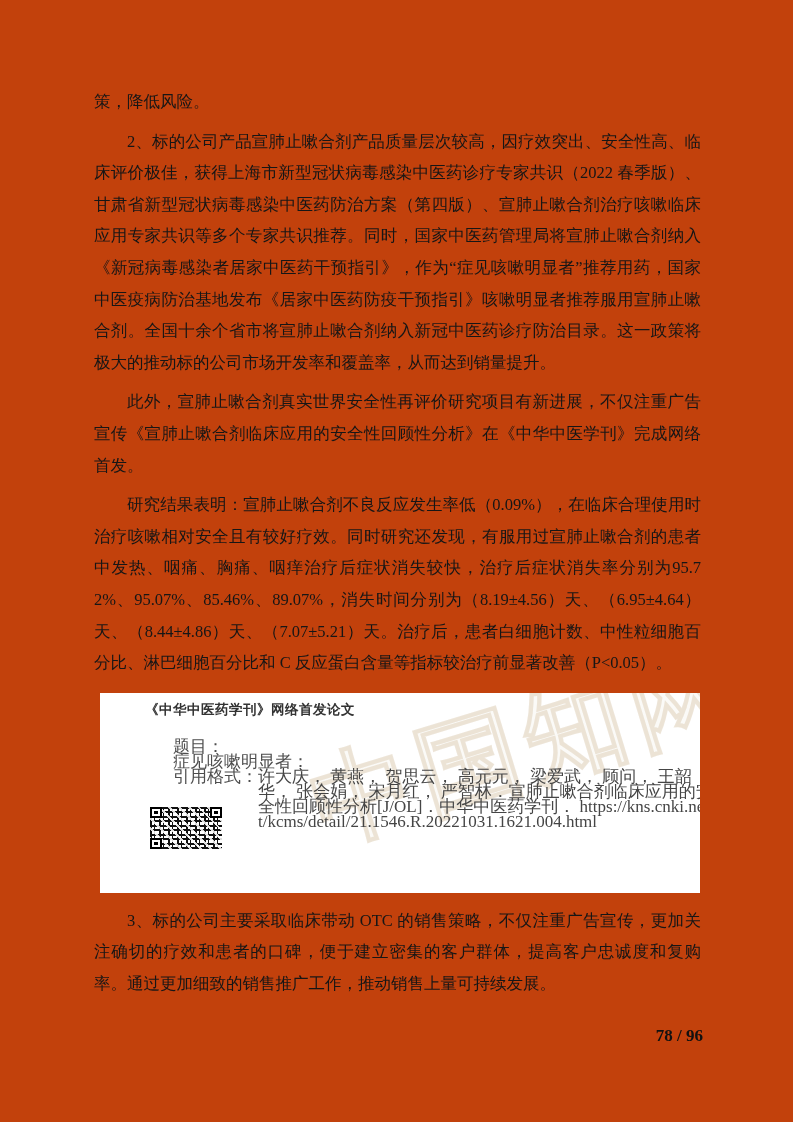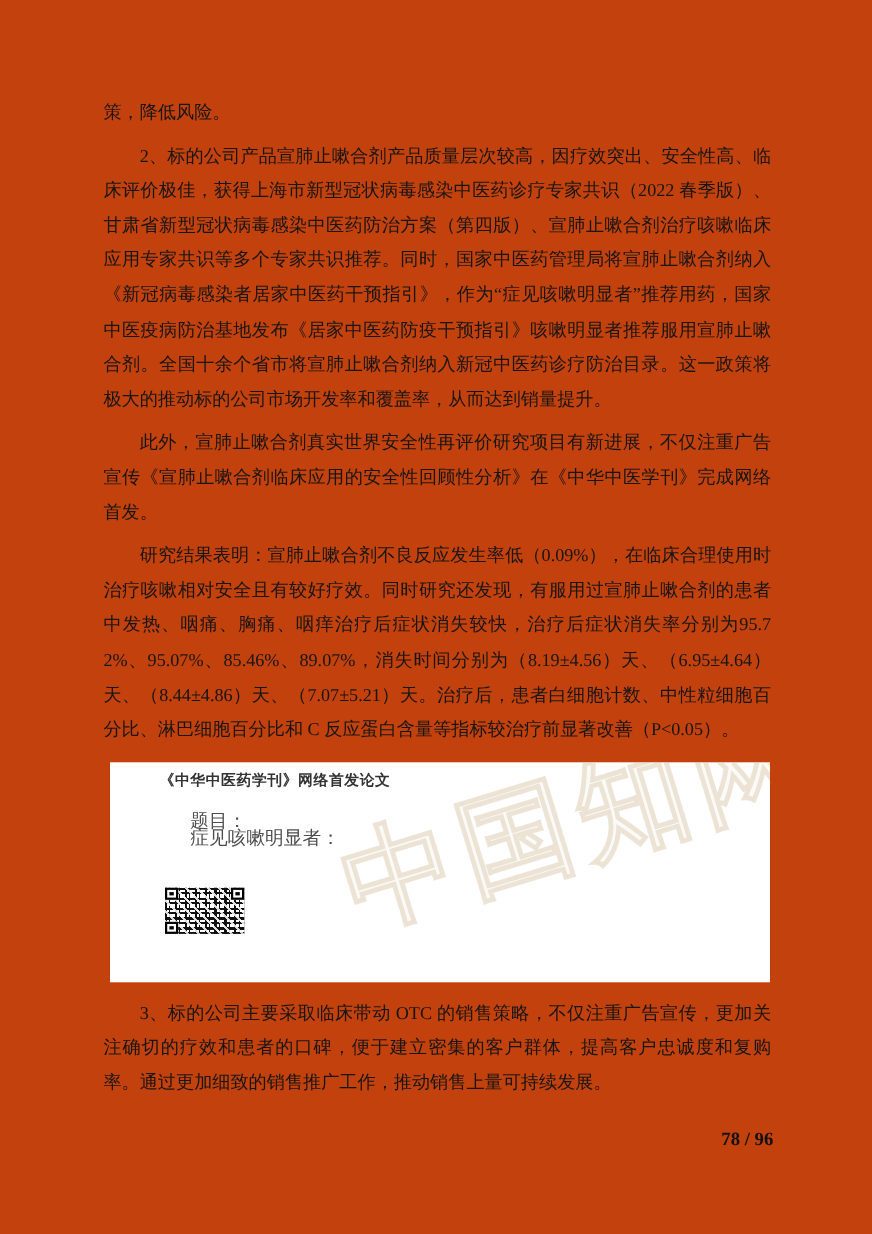--- a/index.html
+++ b/index.html
@@ -149,20 +149,24 @@
 
       <div class="figure-title">《中华中医药学刊》网络首发论文</div>
 
       <div class="fig-table">
         <div class="fig-row">
           <span class="fig-label">题目：</span>
         </div>
         <div class="fig-row">
           <span class="fig-label">症见咳嗽明显者：</span>
         </div>
+        <div class="fig-row">
+          <span class="fig-label">引用格式：</span>
+          <span class="fig-value fig-url-tone">许大庆， 黄燕， 贺思云， 高元元， 梁爱武， 顾问， 王韶华， 张会娟， 宋月红， 严智林．宣肺止嗽合剂临床应用的安全性回顾性分析[J/OL]．中华中医药学刊． https://kns.cnki.net/kcms/detail/21.1546.R.20221031.1621.004.html</span>
+        </div>
       </div>
 
       <div class="qr">
         <i class="f tl"></i>
         <i class="f tr"></i>
         <i class="f bl"></i>
       </div>
     </div>
 
     <p class="body-par indent">3、标的公司主要采取临床带动 OTC 的销售策略，不仅注重广告宣传，更加关注确切的疗效和患者的口碑，便于建立密集的客户群体，提高客户忠诚度和复购率。通过更加细致的销售推广工作，推动销售上量可持续发展。</p>

